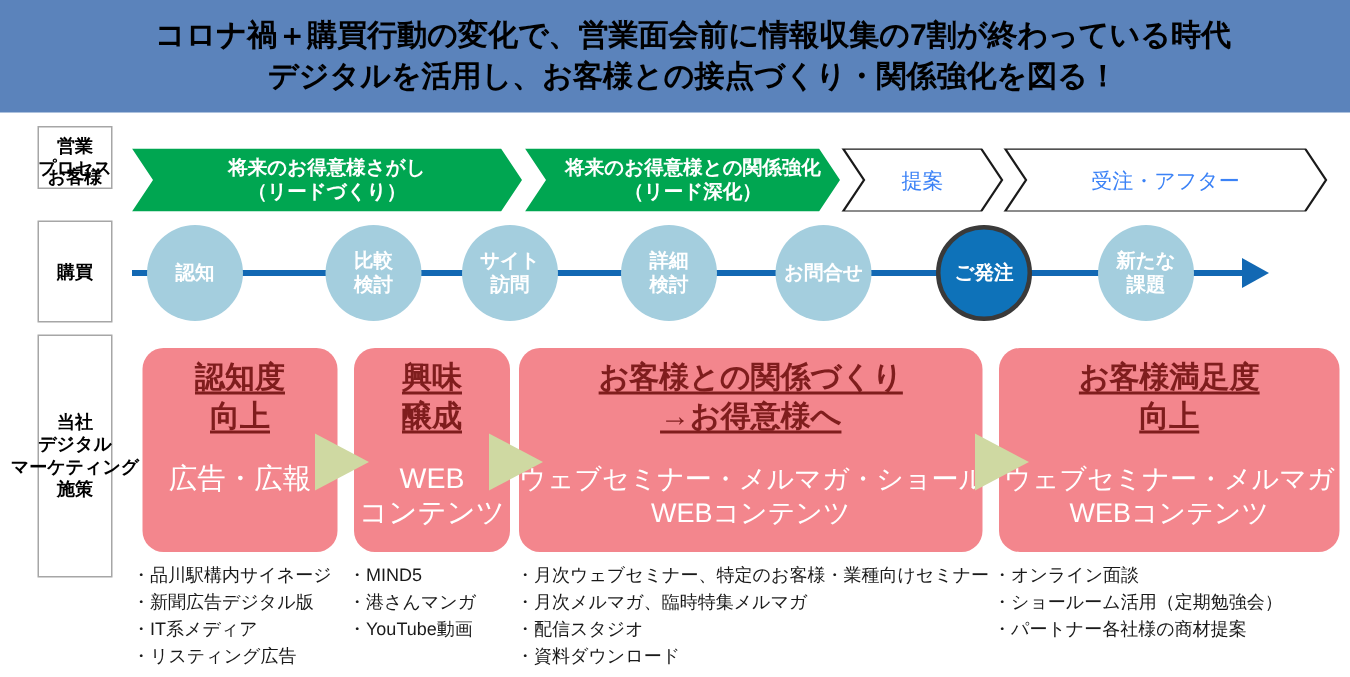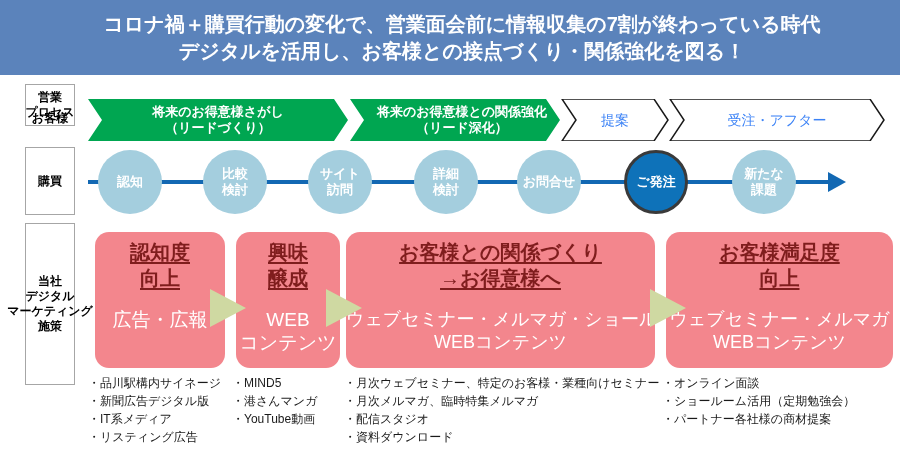--- a/index.html
+++ b/index.html
@@ -6,21 +6,21 @@
   .slide {
     position:relative; width:900px; height:451px; background:#ffffff;
     font-family:"Liberation Sans","DejaVu Sans",sans-serif; overflow:hidden;
   }
   
   .header {
     position:absolute; left:0; top:0; width:900px; height:75px;
     background:var(--header-bg); display:flex; flex-direction:column;
     justify-content:center; align-items:center;
   }
-  .header-line { color:#ffffff; font-weight:bold; font-size:20px; line-height:27px; white-space:nowrap;margin-left:24px; }
+  .header-line { color:#000000; font-weight:bold; font-size:20px; line-height:27px; white-space:nowrap;margin-left:24px; }
 
   
   .row-label {
     position:absolute; left:25px; width:50px; border:1px solid #a6a6a6; background:#fff;
     display:flex; flex-direction:column; justify-content:center; align-items:center;
     box-sizing:border-box; z-index:4;
   }
   .row-label div { font-size:12px; font-weight:bold; color:#000; line-height:15px; white-space:nowrap; }
   .lbl-sales    { top:84px; height:42px; }
   .lbl-customer { top:147px; height:68px;gap:48px; }
@@ -119,21 +119,21 @@
   <div class="arrow-label plain" style="left:684px;width:186px">
     <div>受注・アフター</div>
   </div>
 
   <div class="timeline-line"></div>
   <div class="timeline-arrowhead"></div>
 
   <div class="step-circle" style="left:98px">
     <div>認知</div>
   </div>
-  <div class="step-circle" style="left:203px">
+  <div class="step-circle" style="left:217px">
     <div>比較</div>
     <div>検討</div>
   </div>
   <div class="step-circle" style="left:308px">
     <div>サイト</div>
     <div>訪問</div>
   </div>
   <div class="step-circle" style="left:414px">
     <div>詳細</div>
     <div>検討</div>

